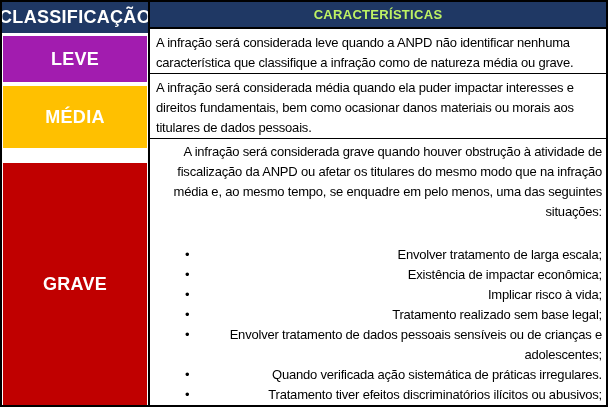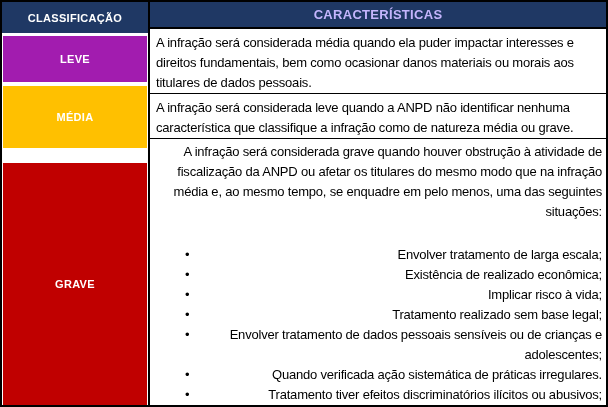--- a/index.html
+++ b/index.html
@@ -24,21 +24,21 @@
     flex-direction: column;
     background: #ffffff;
   }
   .class-cell {
     margin: 0 1px;
     display: flex;
     align-items: center;
     justify-content: center;
     color: #ffffff;
     font-weight: bold;
-    font-size: 11px;
+    font-size: 18px;
     letter-spacing: 0.3px;
   }
   .hdr-left { height: 31px; background: #1F3864; margin: 0; }
   .cell-leve  { height: 46px; margin-top: 3px; }
   .cell-media { height: 62px; margin-top: 4px; }
   .cell-grave { flex: 1; margin-top: 15px; }
   
   .col-divider { width: 2px; background: #000000; }
   
   .col-right {
@@ -47,21 +47,21 @@
     flex-direction: column;
     background: #ffffff;
   }
   .hdr-right {
     height: 31px;
     background: #1F3864;
     border-bottom: 2px solid #000000;
     display: flex;
     align-items: center;
     justify-content: center;
-    color: #c4b5fd;
+    color: #bef264;
     font-weight: bold;
     font-size: 13px;
     letter-spacing: 0.3px;
   }
   .text-cell {
     padding: 4px 4px 0 6px;
     font-size: 13px;
     line-height: 20px;
     letter-spacing: -0.2px;
     border-bottom: 1.5px solid #000000;
@@ -94,27 +94,27 @@
     <div class="class-cell hdr-left">CLASSIFICAÇÃO</div>
     <div class="class-cell cell-leve" style="background-color: #a21caf;">LEVE</div>
     <div class="class-cell cell-media" style="background-color: rgb(255, 192, 0);">MÉDIA</div>
     <div class="class-cell cell-grave" style="background-color: rgb(192, 0, 0);">GRAVE</div>
   </div>
 
   <div class="col-divider"></div>
 
   <div class="col-right">
     <div class="hdr-right">CARACTERÍSTICAS</div>
+    <div class="text-cell tc-leve">A infração será considerada leve quando a ANPD não identificar nenhuma característica que classifique a infração como de natureza média ou grave.</div>
     <div class="text-cell tc-media">A infração será considerada média quando ela puder impactar interesses e direitos fundamentais, bem como ocasionar danos materiais ou morais aos titulares de dados pessoais.</div>
-    <div class="text-cell tc-leve">A infração será considerada leve quando a ANPD não identificar nenhuma característica que classifique a infração como de natureza média ou grave.</div>
     <div class="text-cell tc-grave">
       <div>A infração será considerada grave quando houver obstrução à atividade de fiscalização da ANPD ou afetar os titulares do mesmo modo que na infração média e, ao mesmo tempo, se enquadre em pelo menos, uma das seguintes situações:</div>
       <ul>
         <li>Envolver tratamento de larga escala;</li>
-        <li>Existência de realizado econômica;</li>
+        <li>Existência de impactar econômica;</li>
         <li>Implicar risco à vida;</li>
         <li>Tratamento realizado sem base legal;</li>
         <li>Envolver tratamento de dados pessoais sensíveis ou de crianças e adolescentes;</li>
         <li>Quando verificada ação sistemática de práticas irregulares.</li>
         <li>Tratamento tiver efeitos discriminatórios ilícitos ou abusivos;</li>
       </ul>
     </div>
   </div>
 
 </div>

